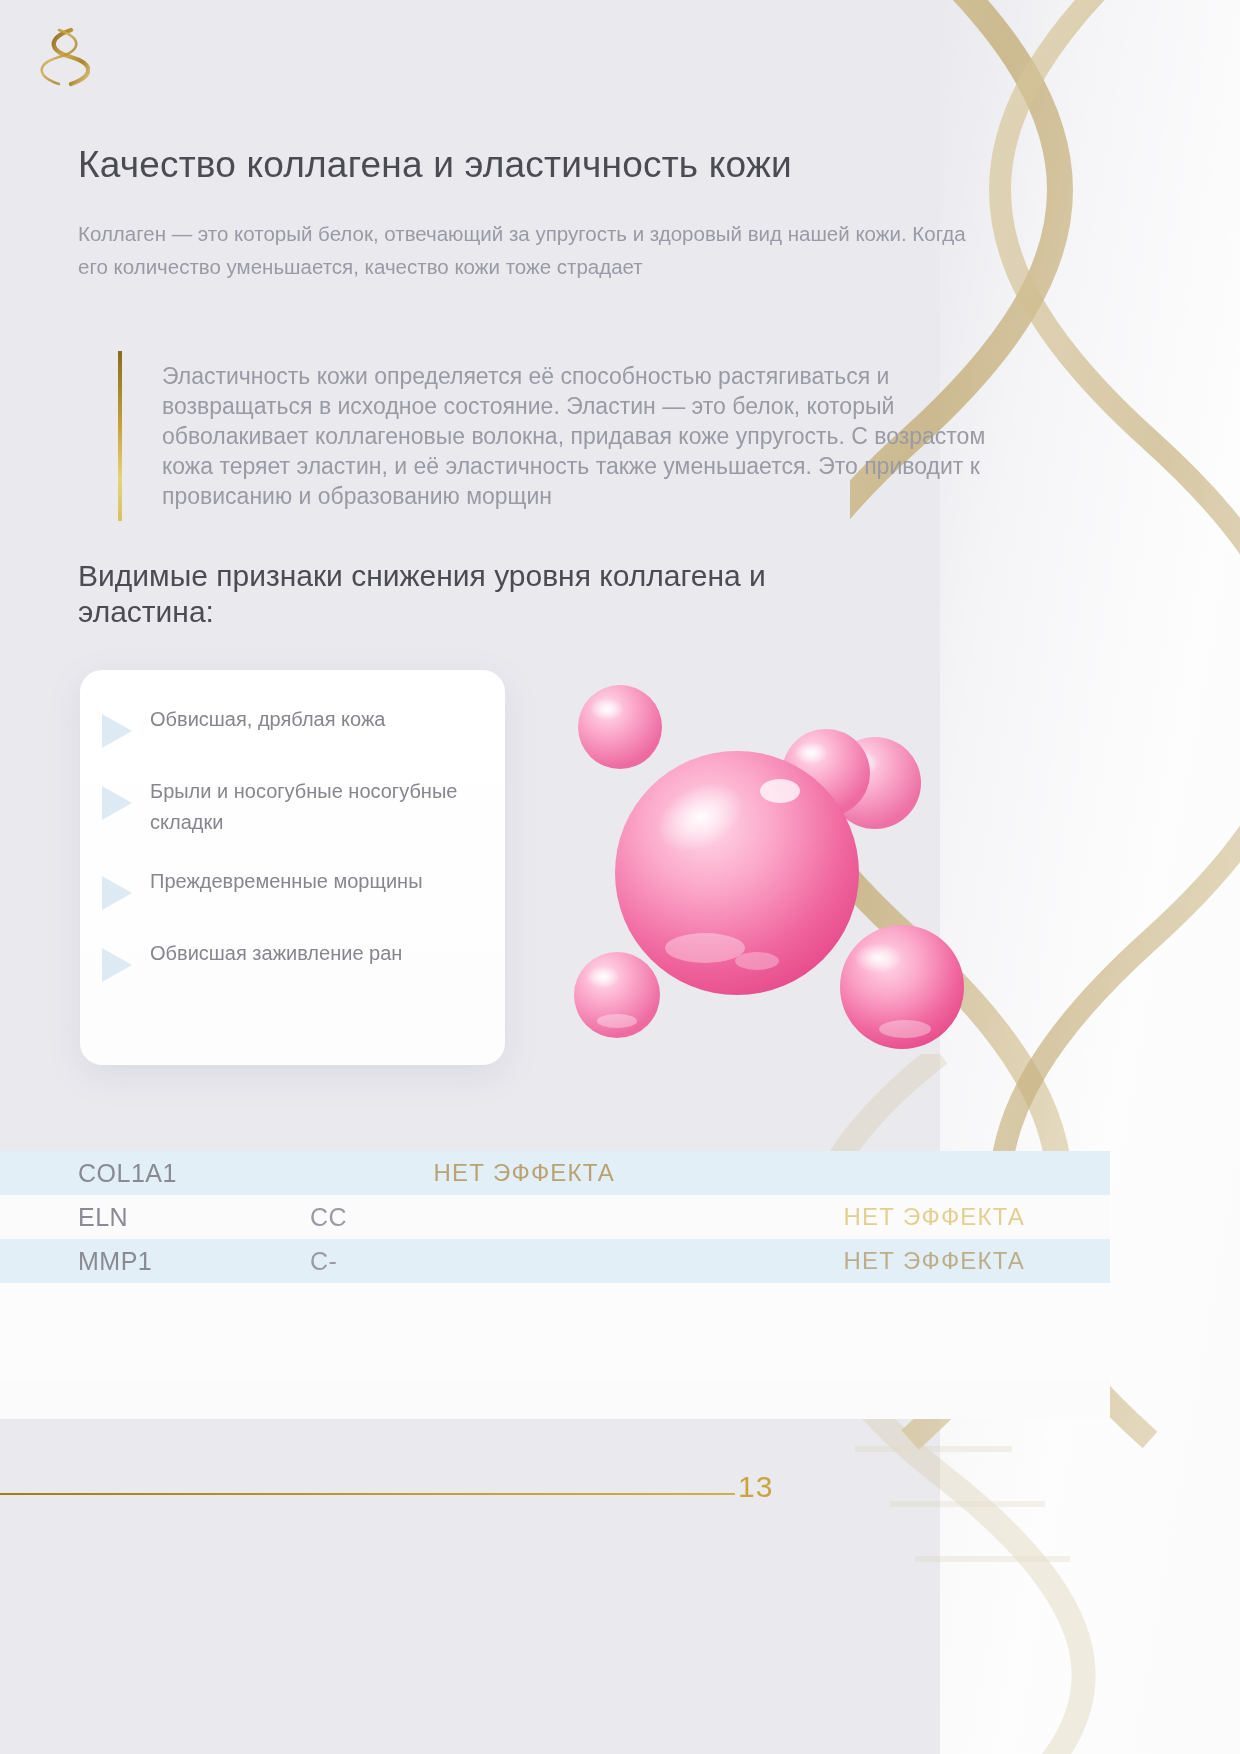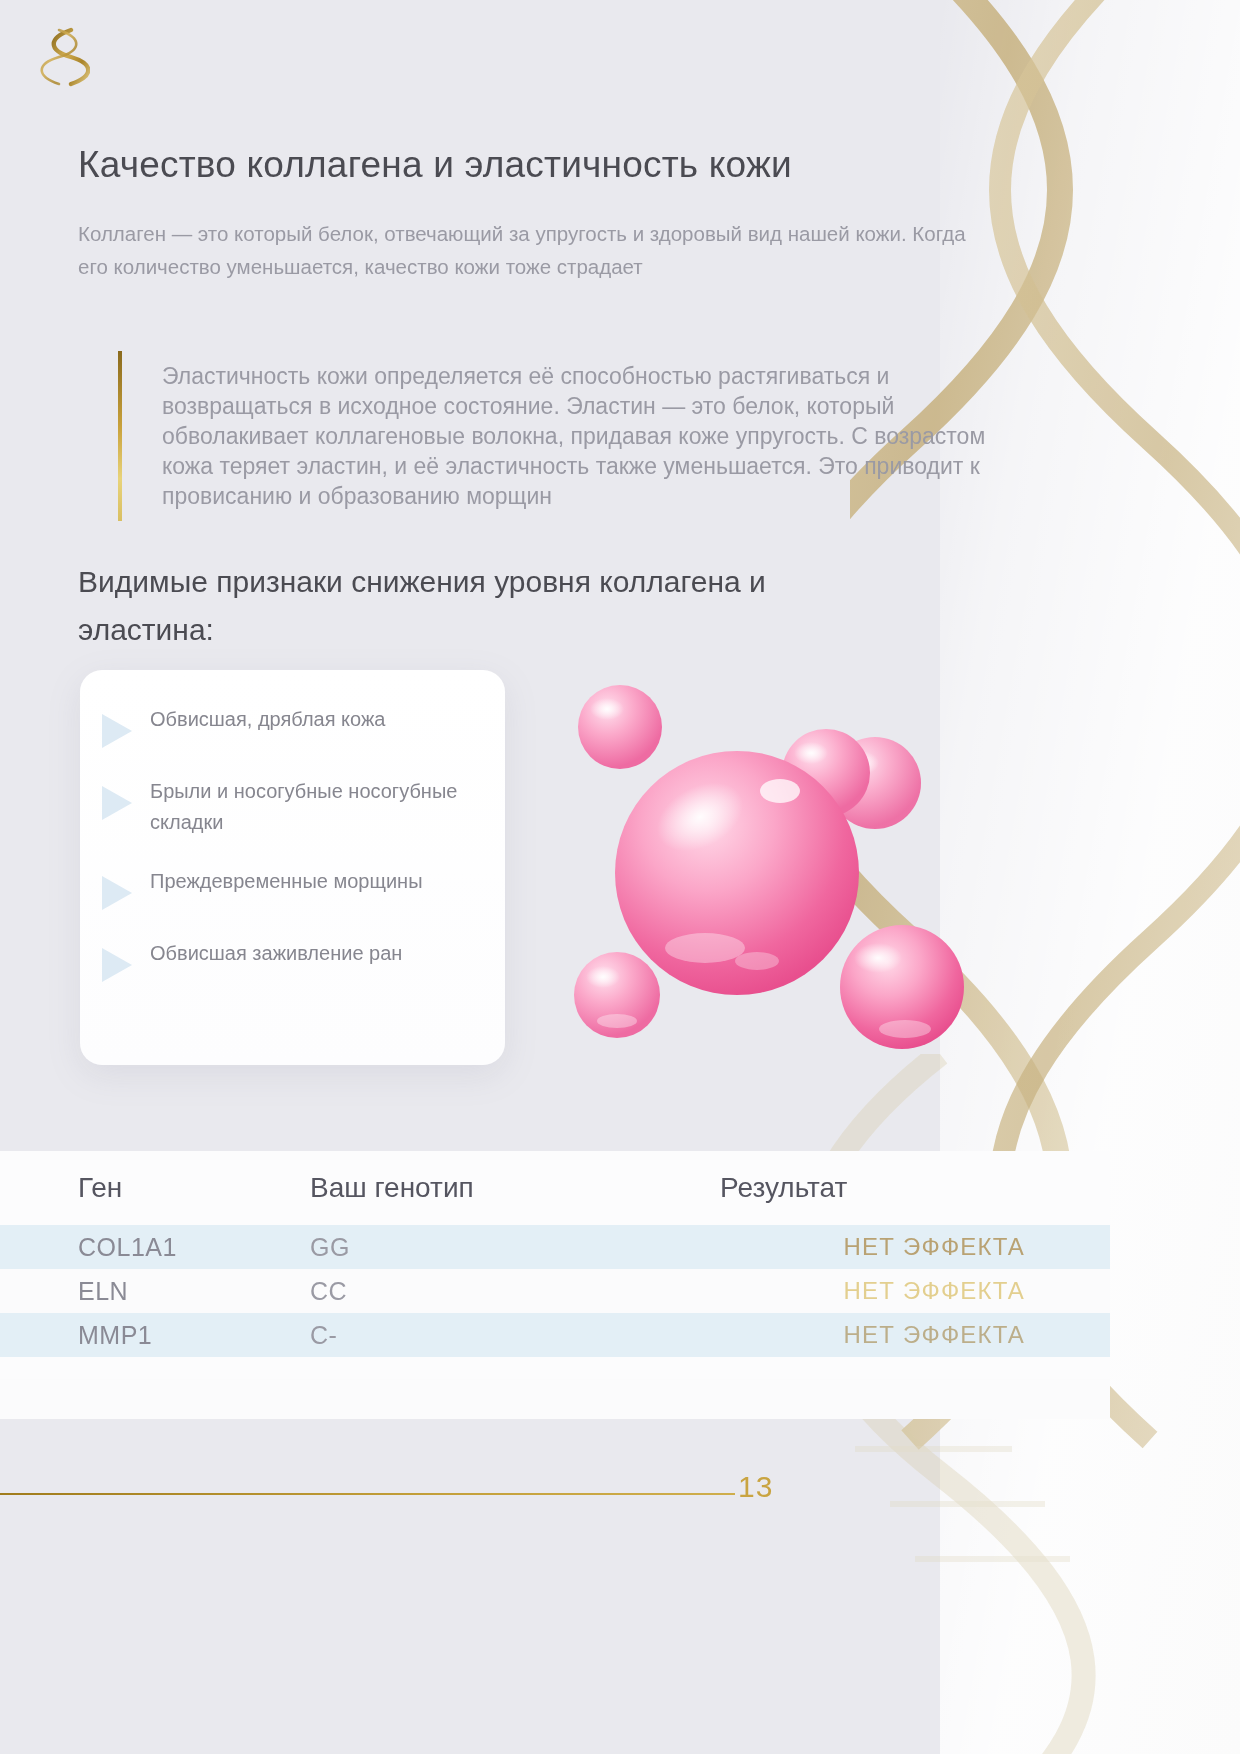--- a/index.html
+++ b/index.html
@@ -44,21 +44,21 @@
   .quote:before{
     content:"";position:absolute;left:0;top:2px;bottom:2px;width:4px;
     background:linear-gradient(180deg,#8a6a1d 0%,#c9a23c 45%,#e8d37a 75%,#d9bf63 100%);
   }
   .quote p{
     margin:12px;font-size:23px;line-height:30px;color:#9a9aa4;font-weight:400;
   }
 
   .section-title{
     position:absolute;left:78px;top:533px;width:800px;
-    font-size:30px;line-height:48px;color:#4b4b52;font-weight:400;
+    font-size:30px;line-height:36px;color:#4b4b52;font-weight:400;
   }
 
   
   .signs-card{
     position:absolute;left:80px;top:670px;width:425px;height:395px;
     background:linear-gradient(180deg,#ffffff 0%,#fdfdfe 100%);
     border-radius:22px;
     box-shadow:0 10px 34px rgba(120,120,150,.13);
     z-index:6;
   }
@@ -269,29 +269,23 @@
 
     <circle cx="357" cy="322" r="62" fill="url(#bg1)"></circle>
     <ellipse cx="333" cy="293" rx="24" ry="15" fill="url(#hl)"></ellipse>
     <ellipse cx="360" cy="364" rx="26" ry="9" fill="#ffffff" opacity=".35"></ellipse>
   </svg>
 
   <div class="table-band"></div>
   <div class="table-band tail"></div>
 
   <div class="tbl">
-    <div class="trow head">
-      <div class="c1">Ген</div>
-      <div class="c2">Ваш генотип</div>
-      <div class="c3">Результат</div>
-    </div>
 
     <div class="trow zebra">
       <div class="c1 gene">COL1A1</div>
-      <div class="c2 geno">GG</div>
       <div class="c3 res" style="color:#b9a273;">НЕТ ЭФФЕКТА</div>
     </div>
 
     <div class="trow plain">
       <div class="c1 gene">ELN</div>
       <div class="c2 geno">CC</div>
       <div class="c3 res" style="color:#e3cf8f;">НЕТ ЭФФЕКТА</div>
     </div>
 
     <div class="trow zebra">

